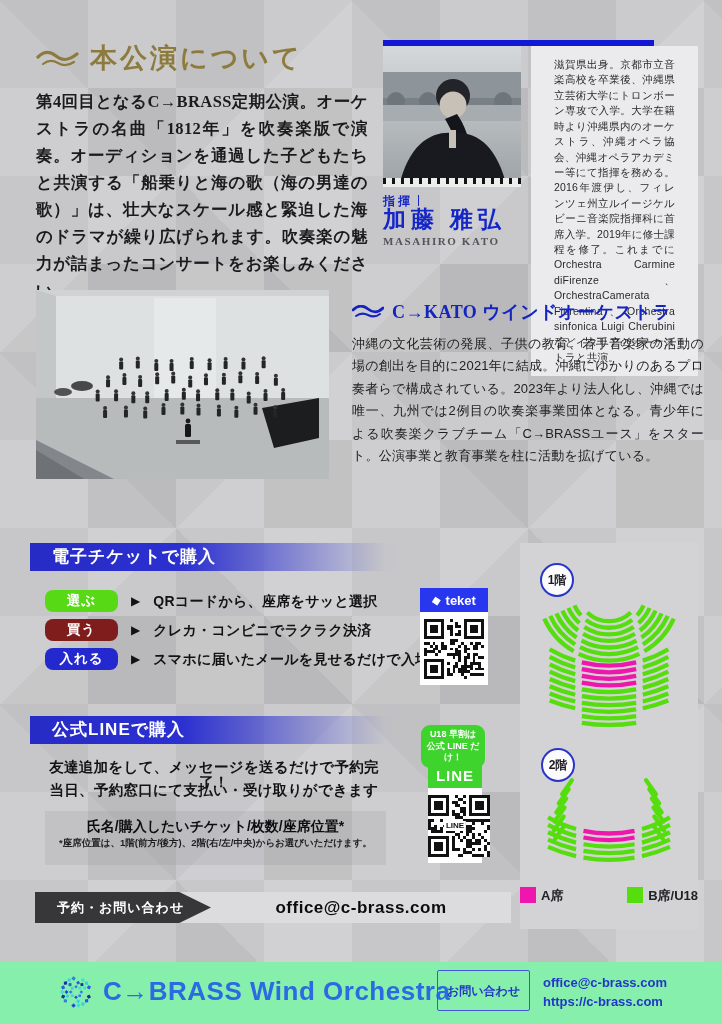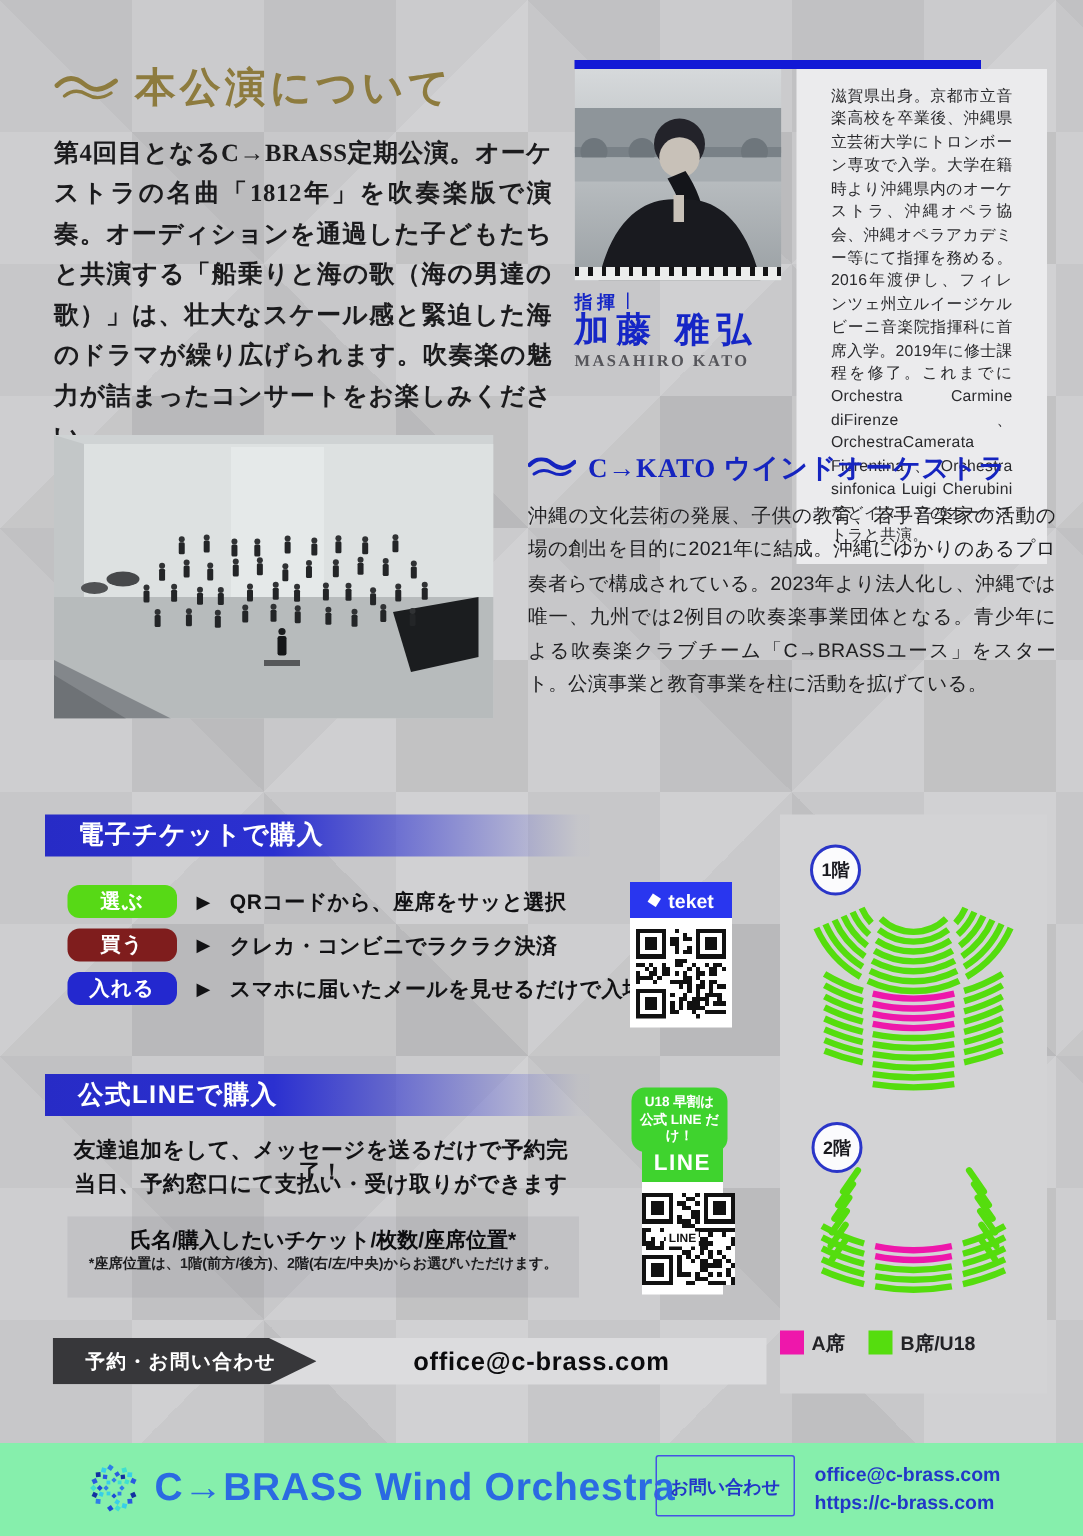--- a/index.html
+++ b/index.html
@@ -72,21 +72,21 @@
   .contact-arrow{left:35px;top:892px;width:176px;height:31px;background:#37373a;
                  clip-path:polygon(0 0,82% 0,100% 50%,82% 100%,0 100%);
                  color:#ffffff;font:700 13px/31px "Liberation Sans",sans-serif;padding-left:22px;box-sizing:border-box;letter-spacing:1px;}
   .contact-email{left:211px;top:892px;width:300px;height:31px;text-align:center;
                  font:700 17px/31px "Liberation Sans",sans-serif;color:#0b0b0d;letter-spacing:.5px;}
   
   .panel{left:520px;top:543px;width:178px;height:386px;background:#d3d3d5;}
   .badge{position:absolute;width:30px;height:30px;border:2px solid #2a35c8;border-radius:50%;background:#fbfbfd;
          color:#1a1a20;font:700 12px/30px "Liberation Sans",sans-serif;text-align:center;box-sizing:content-box;}
   .seat-svg{position:absolute;display:block;}
-  .legend{position:absolute;left:0;top:344px;width:178px;display:flex;justify-content:flex-start;gap:16px;}
+  .legend{position:absolute;left:0;top:344px;width:178px;display:flex;justify-content:space-between;gap:16px;}
   .legend-item{display:flex;align-items:center;gap:5px;}
   .legend-sq{width:16px;height:16px;}
   .legend-label{font:700 13px/1 "Liberation Sans",sans-serif;color:#222226;}
   
   .footer{left:0;top:962px;width:722px;height:62px;background:#86efac;}
   .emblem{position:absolute;left:57px;top:11px;width:38px;height:38px;}
   .brand{position:absolute;left:103px;top:16px;font:700 26px/1 "Liberation Sans",sans-serif;color:#2b6ae2;letter-spacing:.5px;}
   .f-box{position:absolute;left:437px;top:8px;width:93px;height:41px;border:1.6px solid #4453e4;border-radius:2px;
          display:grid;place-items:center;color:#2236c8;font:700 12px/1 "Liberation Sans",sans-serif;box-sizing:border-box;}
   .f-emails{position:absolute;left:543px;top:12px;font:700 13px/1.45 "Liberation Sans",sans-serif;color:#2236c8;}

